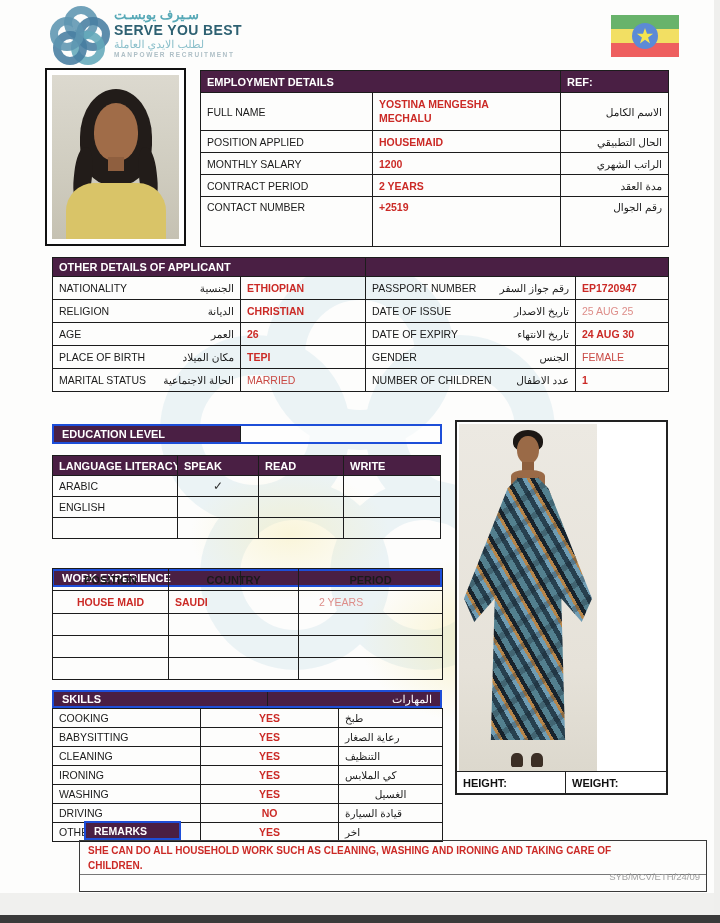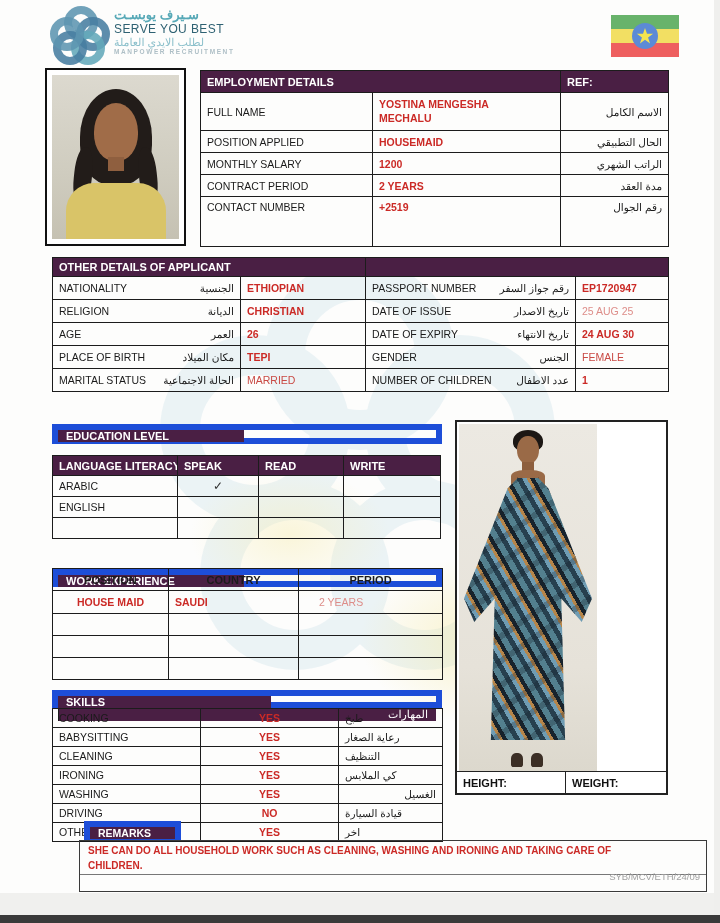--- a/index.html
+++ b/index.html
@@ -18,21 +18,21 @@
   .z { position:absolute; z-index:2; }
 
   
   .logo-mark { left:52px; top:6px; width:58px; height:58px; }
   .ring { position:absolute; width:34px; height:34px; border:8px solid; border-radius:50%; opacity:.88; }
   .rg1{left:12px;top:0;border-color:#5d95b1}.rg2{left:24px;top:11px;border-color:#477da0}
   .rg3{left:19px;top:25px;border-color:#63a9ba}.rg4{left:1px;top:25px;border-color:#477da0}
   .rg5{left:-2px;top:11px;border-color:#5d95b1}
   .logo-text { left:114px; top:8px; width:170px; line-height:1.12; }
   .lt-ar { color:#57a9b7; font-weight:bold; font-size:13px; text-align:left; }
-  .lt-en { color:#2e6172; font-weight:normal; font-size:12px; letter-spacing:.4px; }
+  .lt-en { color:#2e6172; font-weight:bold; font-size:14px; letter-spacing:.4px; }
   .lt-ar2 { color:#8cc0cb; font-size:11px; }
   .lt-en2 { color:#aebfc6; font-size:6.5px; letter-spacing:1.6px; font-weight:bold; }
 
   
   .flag { left:611px; top:15px; width:68px; height:42px; }
   .stripe { width:100%; height:14px; }
   .fs-g{background:#68b36b}.fs-y{background:#f2df63}.fs-r{background:#ee5f5f}
   .emblem { position:absolute; left:21px; top:8px; width:26px; height:26px; background:#5c8ad6; border-radius:50%; }
   .star { position:absolute; left:4px; top:4px; width:18px; height:18px; background:#f5e44e;
           clip-path:polygon(50% 5%,61% 38%,95% 38%,67% 58%,78% 92%,50% 71%,22% 92%,33% 58%,5% 38%,39% 38%); }
@@ -60,21 +60,21 @@
   .vtop { vertical-align:top; padding-top:4px; }
   .ctr { text-align:center; }
 
   #emp { left:200px; top:70px; width:468px; }
   #other { left:52px; top:257px; width:616px; }
   #lang { left:52px; top:455px; width:388px; }
   #workt { left:52px; top:568px; width:390px; }
   #skillst { left:52px; top:708px; width:390px; }
 
   
-  .bar { position:absolute; z-index:2; display:flex; border:6px solid #1d4ed8;flex-direction:column; }
+  .bar { position:absolute; z-index:2; display:flex; border:2px solid #1d4ed8; }
   .bar-seg { background:#4a1f44; color:#fff; font-weight:bold; font-size:11px; display:flex; align-items:center; padding:0 8px; }
   .bar-blank { background:rgba(255,255,255,.6); }
   #edu-bar { left:52px; top:424px; width:390px; height:20px; }
   #work-bar { left:52px; top:569px; width:390px; height:18px; }
   #skills-bar { left:52px; top:690px; width:390px; height:18px; }
   .seg-div { border-left:1px solid #1c1c1c; }
   .bar-ar { margin-left:auto; direction:rtl; font-weight:normal; font-size:11px; color:#fff; }
 
   .hdr-cell { font-weight:bold; font-size:11px; text-align:center; }
   .check { font-size:12px; color:#333; text-align:center; }
@@ -401,21 +401,21 @@
       <td class="ar" style="text-align:left">التنظيف</td>
     </tr>
     <tr style="height:19px">
       <td>IRONING</td>
       <td class="v ctr">YES</td>
       <td class="ar" style="text-align:left">كي الملابس</td>
     </tr>
     <tr style="height:19px">
       <td>WASHING</td>
       <td class="v ctr">YES</td>
-      <td class="ar" style="text-align:right">الغسيل</td>
+      <td class="ar" style="text-align:center">الغسيل</td>
     </tr>
     <tr style="height:19px">
       <td>DRIVING</td>
       <td class="v ctr">NO</td>
       <td class="ar" style="text-align:left">قيادة السيارة</td>
     </tr>
     <tr style="height:19px">
       <td>OTHER</td>
       <td class="v ctr">YES</td>
       <td class="ar" style="text-align:left">اخر</td>

